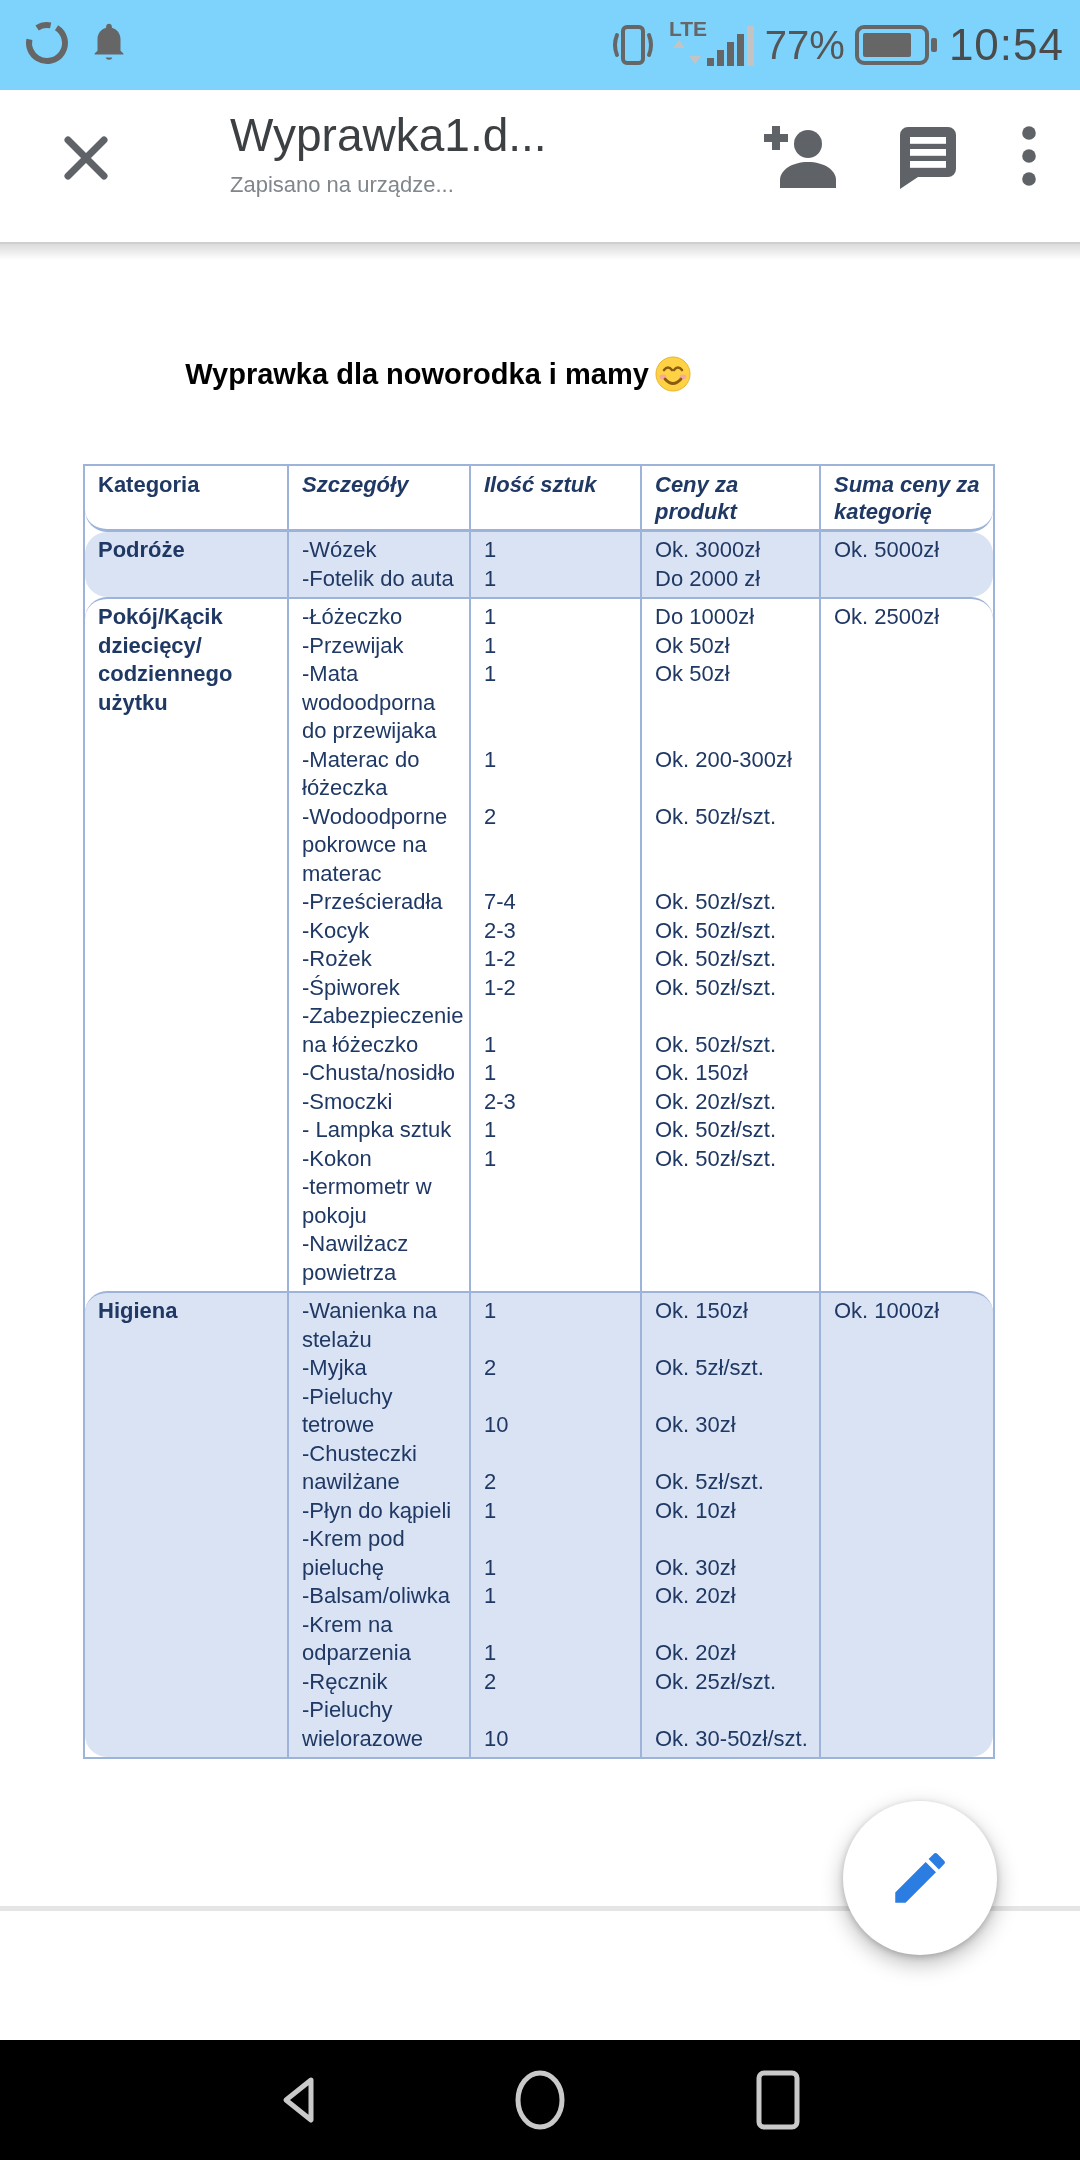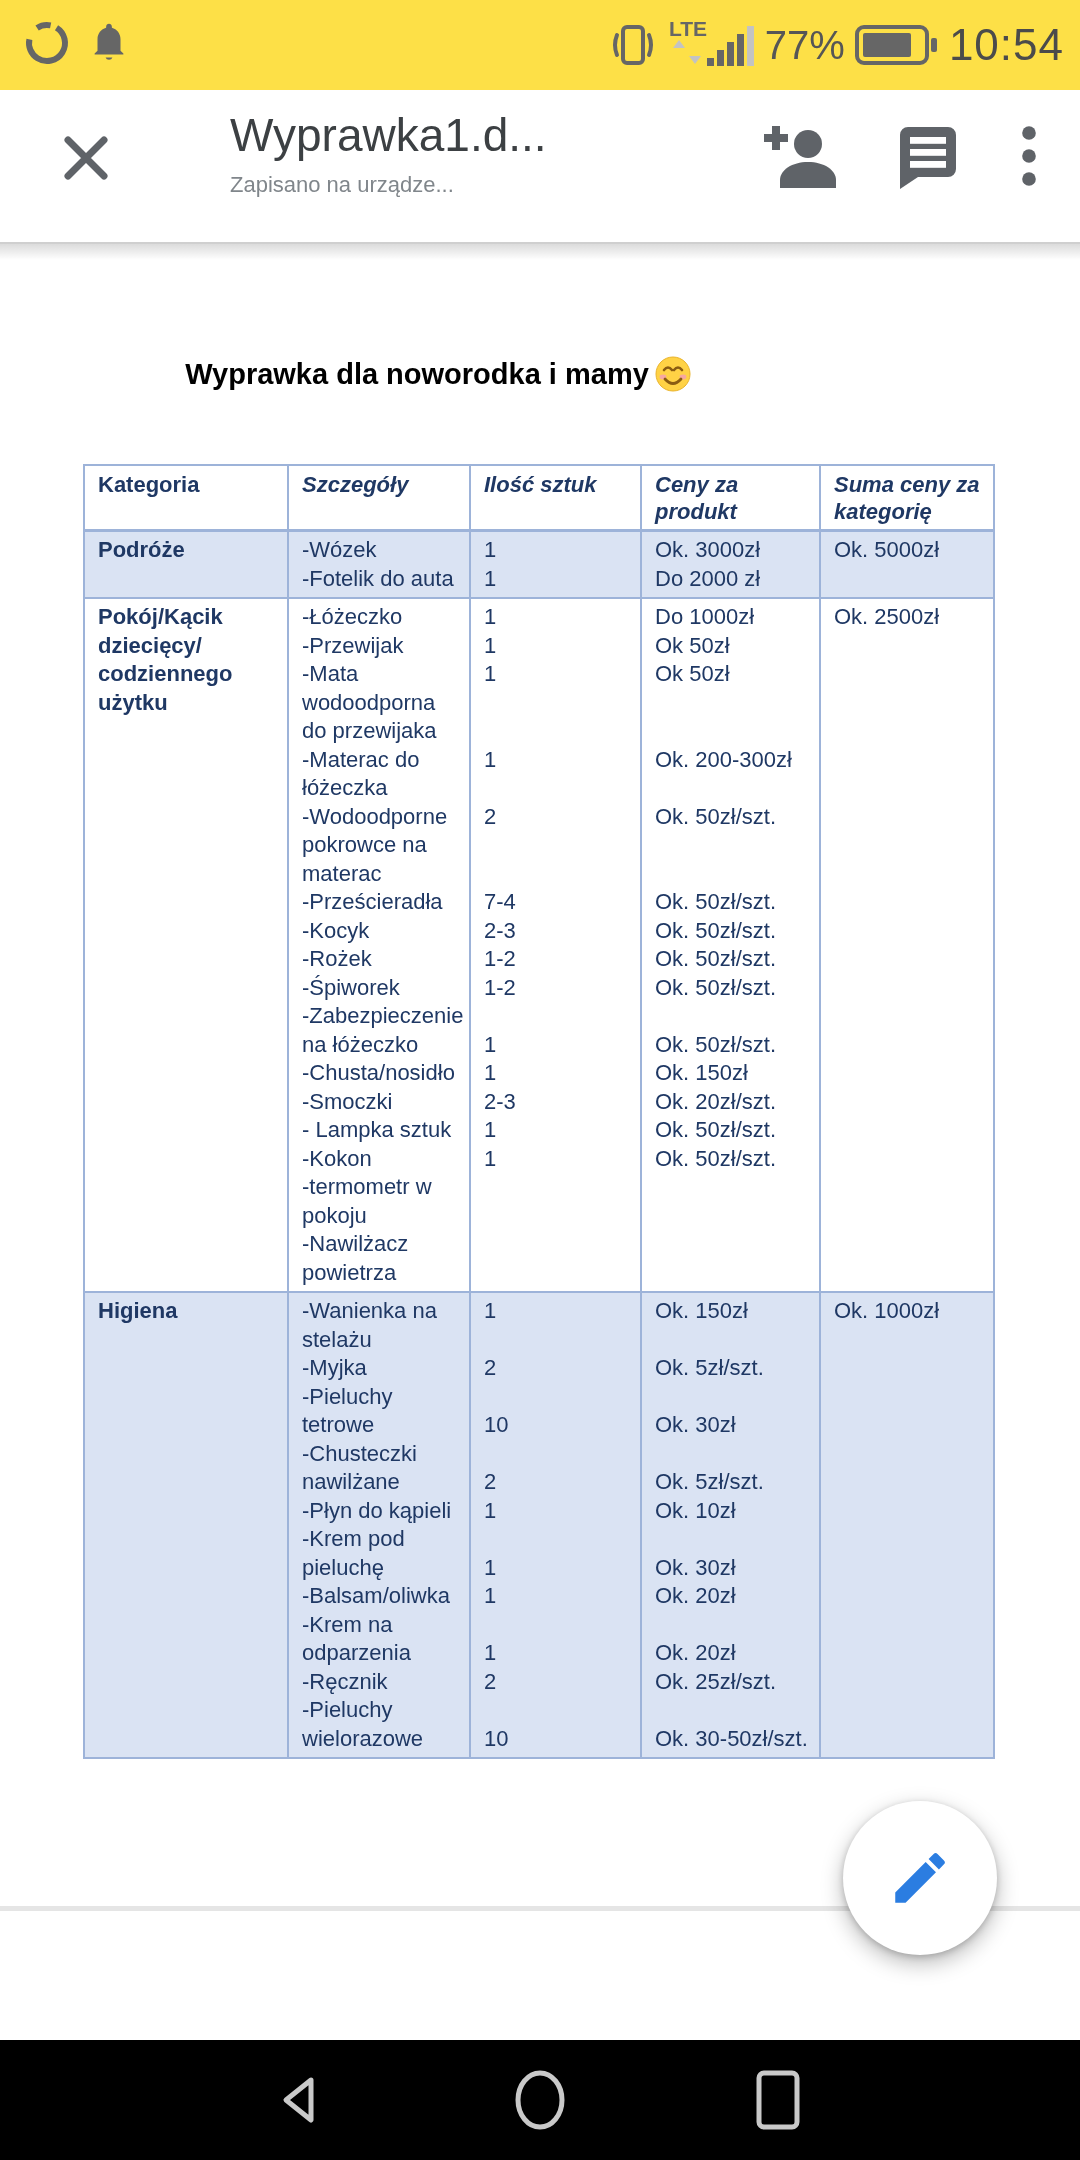--- a/index.html
+++ b/index.html
@@ -4,42 +4,42 @@
 <style>
   :root{
     --navy:#1f3864; --row-shade:#dae3f3; --table-border:#9db3d9;
     --accent-blue:#2b7de1; --icon-gray:#5f6368; --status-gray:#5e5e5e;
     --nav-icon-gray:#c9c9c9;
   }
   html,body{margin:0;padding:0;background:#222;}
   .screen{position:relative;width:1080px;height:2160px;background:#fff;overflow:hidden;
     font-family:"Liberation Sans",sans-serif;}
   
-  .status-bar{position:absolute;left:0;top:0;width:1080px;height:90px;background:#fde047;}
+  .status-bar{position:absolute;left:0;top:0;width:1080px;height:90px;background:#7dd3fc;}
   .sb-left{position:absolute;left:24px;top:20px;display:flex;align-items:center;gap:16px;}
   .sb-right{position:absolute;right:16px;top:12px;height:66px;display:flex;align-items:center;gap:10px;}
   .sb-time{font-size:44px;color:#4b4b4b;letter-spacing:1px;}
   .sb-pct{font-size:40px;color:#565656;}
   
   .app-bar{position:absolute;left:0;top:90px;width:1080px;height:152px;background:#fff;}
   .close-btn{position:absolute;left:58px;top:40px;width:56px;height:56px;}
   .doc-title{position:absolute;left:230px;top:18px;font-size:46px;color:#3c4043;white-space:nowrap;}
   .doc-subtitle{position:absolute;left:230px;top:82px;font-size:22px;color:#80868b;white-space:nowrap;}
   .ab-actions{position:absolute;right:40px;top:28px;display:flex;align-items:center;gap:56px;height:76px;}
   .ab-shadow{position:absolute;left:0;top:242px;width:1080px;height:16px;
     border-top:2px solid #cfcfcf;
     background:linear-gradient(to bottom, rgba(0,0,0,0.14), rgba(0,0,0,0));}
   
   .doc-heading{position:absolute;left:0;top:356px;width:876px;text-align:center;
     font-size:29px;font-weight:bold;color:#000;}
   .doc-heading .emoji{vertical-align:-8px;margin-left:6px;}
   
   .table{position:absolute;left:83px;top:464px;width:912px;box-sizing:border-box;
     border:2px solid var(--table-border);color:var(--navy);}
-  .trow{display:grid;grid-template-columns:204px 182px 171px 179px 172px;}
+  .trow{display:grid;grid-template-columns:204px 182px 171px 179px 172px;border-radius:22px;}
   .hrow{border-bottom:3px solid var(--table-border);min-height:55px;}
   .brow + .brow{border-top:2px solid var(--table-border);}
   .shaded{background:var(--row-shade);}
   .cell{box-sizing:border-box;padding:4px 2px 4px 13px;font-size:22px;white-space:nowrap;overflow:visible;}
   .cell:not(:last-child){border-right:2px solid var(--table-border);}
   .hcell{font-weight:bold;font-style:italic;line-height:27px;white-space:normal;padding-top:5px;}
   .hcell.first{font-style:normal;}
   .line{line-height:28.5px;height:28.5px;}
   .kcell{font-weight:bold;}
   

